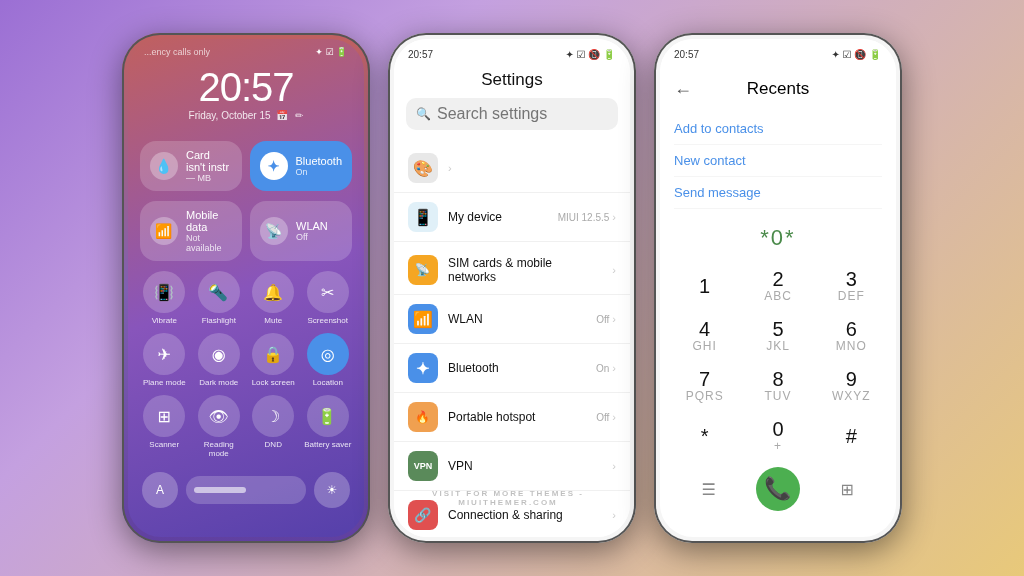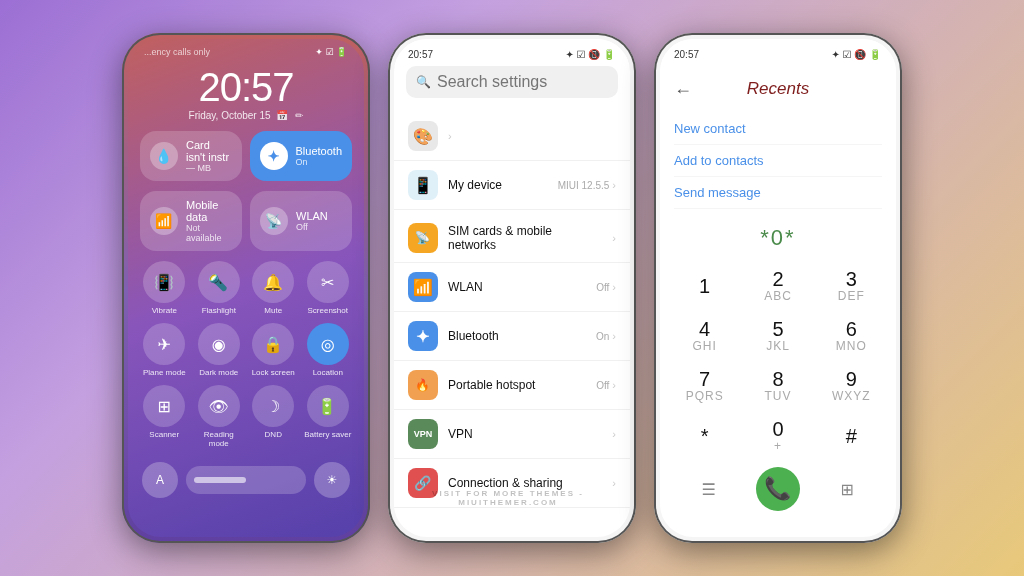--- a/index.html
+++ b/index.html
@@ -73,21 +73,21 @@
       font-weight: 300;
       text-align: center;
       margin: 4px 0 0;
       letter-spacing: -1px;
     }
 
     .date-line {
       color: rgba(255,255,255,0.85);
       font-size: 10px;
       text-align: center;
-      margin-bottom: 10px;
+      margin-bottom: 20px;
       display: flex;
       justify-content: center;
       align-items: flex-end;
       gap: 6px;
     }
 
     .quick-tiles {
       display: grid;
       grid-template-columns: 1fr 1fr;
       gap: 8px;
@@ -276,23 +276,22 @@
       background: #fff;
     }
 
     .back-arrow { font-size: 18px; color: #555; margin-right: 8px; }
 
     .recents-title {
       flex: 1;
       text-align: center;
       font-size: 17px;
       font-weight: 500;
-      color: #7f1d1d;
+      color: #000000;
       margin-right: 26px;
-      font-style: italic;
     }
 
     .recents-actions {
       padding: 6px 14px;
       background: #fff;
     }
 
     .recents-action {
       color: #4a90e8;
       font-size: 13px;
@@ -505,20 +504,21 @@
     </div>
   </div>
 
   <div class="phone phone-2">
     <div class="screen" style="display:flex;flex-direction:column;">
       <div class="settings-status">
         <span>20:57</span>
         <span>✦ ☑ 📵 🔋</span>
       </div>
 
+      <div class="settings-title">Settings</div>
 
       <div class="search-bar">
         <span style="color:#aaa;font-size:12px;">🔍</span>
         <input type="text" placeholder="Search settings" style="">
       </div>
 
       <div class="settings-list">
 
         <div class="settings-section card-section">
           <div class="settings-item">
@@ -611,22 +611,22 @@
         <span>20:57</span>
         <span>✦ ☑ 📵 🔋</span>
       </div>
 
       <div class="recents-header">
         <span class="back-arrow">←</span>
         <div class="recents-title">Recents</div>
       </div>
 
       <div class="recents-actions">
+        <div class="recents-action">Add to contacts</div>
         <div class="recents-action">New contact</div>
-        <div class="recents-action">Add to contacts</div>
         <div class="recents-action">Send message</div>
       </div>
 
       <div class="dialer-display">*0*</div>
 
       <div class="keypad">
         <div class="key">
           <span class="key-num">1</span>
           <span class="key-letters"></span>
         </div>

